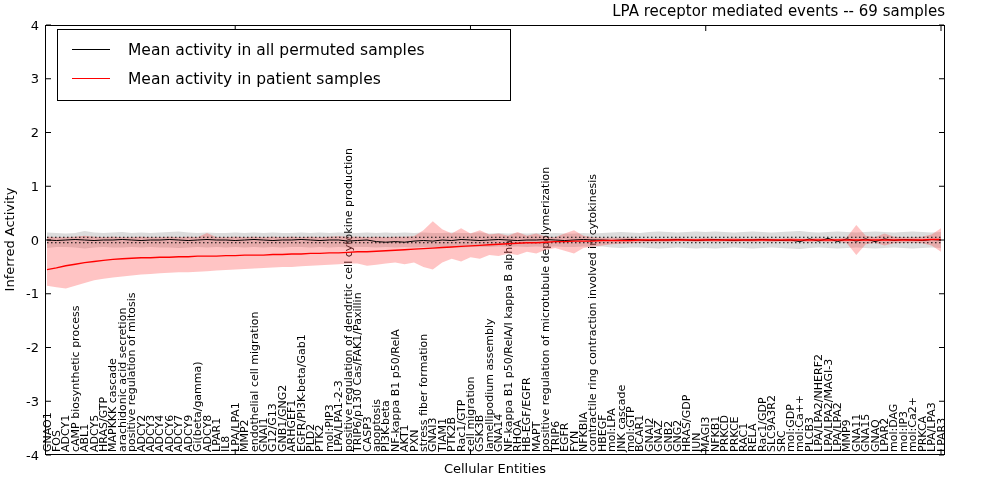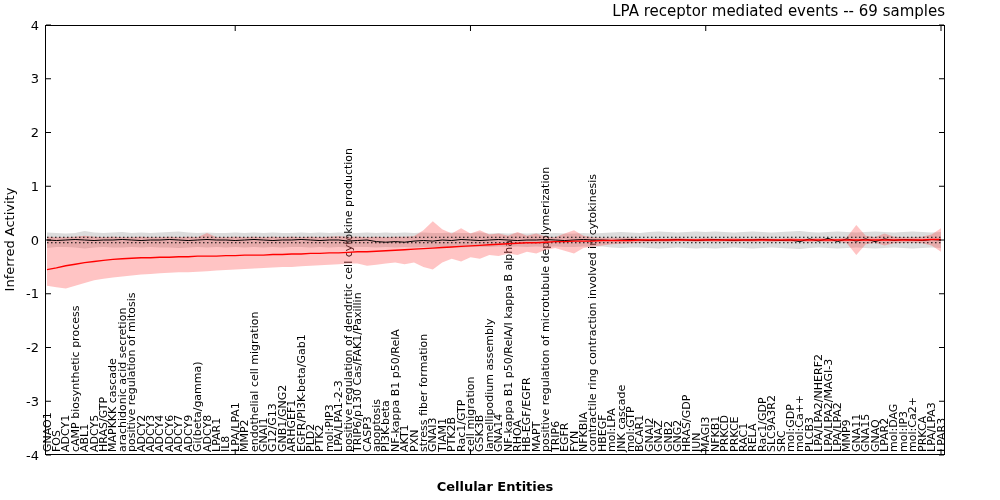--- a/index.html
+++ b/index.html
@@ -1,20 +1,20 @@
 <!DOCTYPE html>
 <html><head>
 <meta charset="utf-8">
 <style>
   html,body{margin:0;padding:0;background:#fff;}
   .figure{position:relative;width:1000px;height:500px;background:#fff;overflow:hidden;
           font-family:"DejaVu Sans","Liberation Sans",sans-serif;color:#000;}
   .title{position:absolute;left:45px;top:2px;width:900px;text-align:right;
          font-size:15px;}
-  .xlabel{position:absolute;left:45px;top:479px;width:900px;text-align:center;font-size:13px;font-weight:bold;}
+  .xlabel{position:absolute;left:45px;top:461px;width:900px;text-align:center;font-size:13px;}
   .ylabel{position:absolute;left:-57px;top:232px;width:132px;text-align:center;font-size:13px;
           transform:rotate(-90deg);}
   .legend{position:absolute;left:57px;top:29px;width:452px;background:#fff;
           border:1px solid #000;padding:5px 0 7px 0;z-index:5;}
   .legend-row{display:flex;align-items:center;height:29px;}
   .legend-swatch{width:38px;height:0;border-top:1.6px solid #000;margin-left:14px;margin-right:18px;}
   .legend-label{font-size:15.5px;}
   svg{position:absolute;left:0;top:0;}
 </style>
 </head>
@@ -159,13 +159,23 @@
       <line x1="235.21052631578948" x2="235.21052631578948" y1="26" y2="31" stroke="#000" stroke-width="1"></line>
       <line x1="235.21052631578948" x2="235.21052631578948" y1="449" y2="454" stroke="#000" stroke-width="1"></line>
       <line x1="470.4736842105263" x2="470.4736842105263" y1="26" y2="31" stroke="#000" stroke-width="1"></line>
       <line x1="470.4736842105263" x2="470.4736842105263" y1="449" y2="454" stroke="#000" stroke-width="1"></line>
       <line x1="705.7368421052631" x2="705.7368421052631" y1="26" y2="31" stroke="#000" stroke-width="1"></line>
       <line x1="705.7368421052631" x2="705.7368421052631" y1="449" y2="454" stroke="#000" stroke-width="1"></line>
       <line x1="941" x2="941" y1="26" y2="31" stroke="#000" stroke-width="1"></line>
       <line x1="941" x2="941" y1="449" y2="454" stroke="#000" stroke-width="1"></line>
     </svg>
 
+  <div class="legend">
+    <div class="legend-row">
+      <div class="legend-swatch"></div>
+      <div class="legend-label">Mean activity in all permuted samples</div>
+    </div>
+    <div class="legend-row">
+      <div class="legend-swatch" id="patient-swatch" style="border-top-color: rgb(255, 0, 0);"></div>
+      <div class="legend-label">Mean activity in patient samples</div>
+    </div>
+  </div>
 </div>
 
 </body></html>

